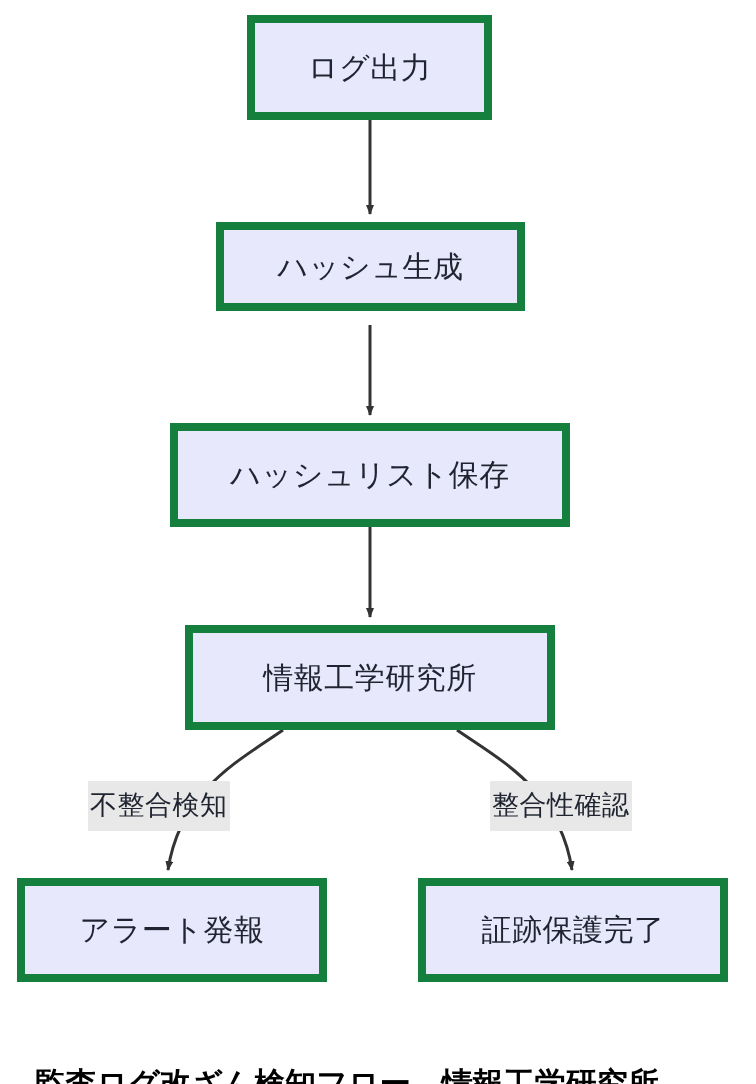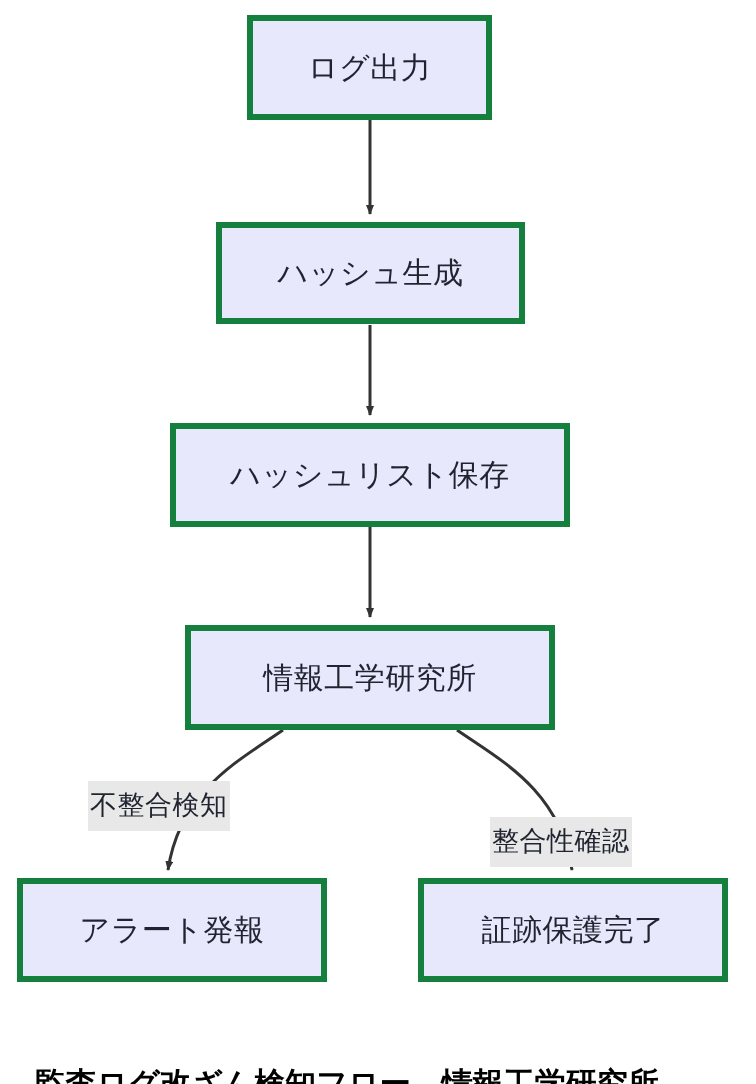--- a/index.html
+++ b/index.html
@@ -23,21 +23,21 @@
     left: 0;
     top: 0;
     width: 756px;
     height: 1084px;
     pointer-events: none;
   }
   .node {
     position: absolute;
     box-sizing: border-box;
     background: #e8e8fc;
-    border: 6px solid #15803d;
+    border: 8px solid #15803d;
     display: flex;
     align-items: center;
     justify-content: center;
     color: #1f2430;
     font-size: 30px;
     line-height: 1.2;
     letter-spacing: 0.5px;
     white-space: nowrap;
     z-index: 2;
   }
@@ -94,21 +94,21 @@
 
     <path d="M283,730 C240,760 180,790 168,870" fill="none" stroke="#333333" stroke-width="3" marker-end="url(#arrowhead)"></path>
 
     <path d="M457,730 C500,760 560,790 572,870" fill="none" stroke="#333333" stroke-width="3" marker-end="url(#arrowhead)"></path>
   </svg>
 
   <div class="node" style="left:247px; top:15px; width:245px; height:105px;">
     <span class="node-label">ログ出力</span>
   </div>
 
-  <div class="node" style="left:216px; top:222px; width:309px; height:102px;">
+  <div class="node" style="left:216px; top:222px; width:309px; height:89px;">
     <span class="node-label">ハッシュ生成</span>
   </div>
 
   <div class="node" style="left:170px; top:423px; width:400px; height:104px;align-items:center;">
     <span class="node-label">ハッシュリスト保存</span>
   </div>
 
   <div class="node" style="left:185px; top:625px; width:370px; height:105px;">
     <span class="node-label">情報工学研究所</span>
   </div>
@@ -116,19 +116,19 @@
   <div class="node" style="left:17px; top:878px; width:310px; height:104px;">
     <span class="node-label">アラート発報</span>
   </div>
 
   <div class="node" style="left:418px; top:878px; width:310px; height:104px;">
     <span class="node-label">証跡保護完了</span>
   </div>
 
   <div class="edge-label" style="left:88px; top:781px;">不整合検知</div>
 
-  <div class="edge-label" style="left:490px; top:781px;margin-top:36px;">整合性確認</div>
+  <div class="edge-label" style="left:490px; top:781px;">整合性確認</div>
 
   <div id="caption">
     <span id="caption-text">監査ログ改ざん検知フロー　情報工学研究所</span>
   </div>
 
 </div>
 
 </body></html>

